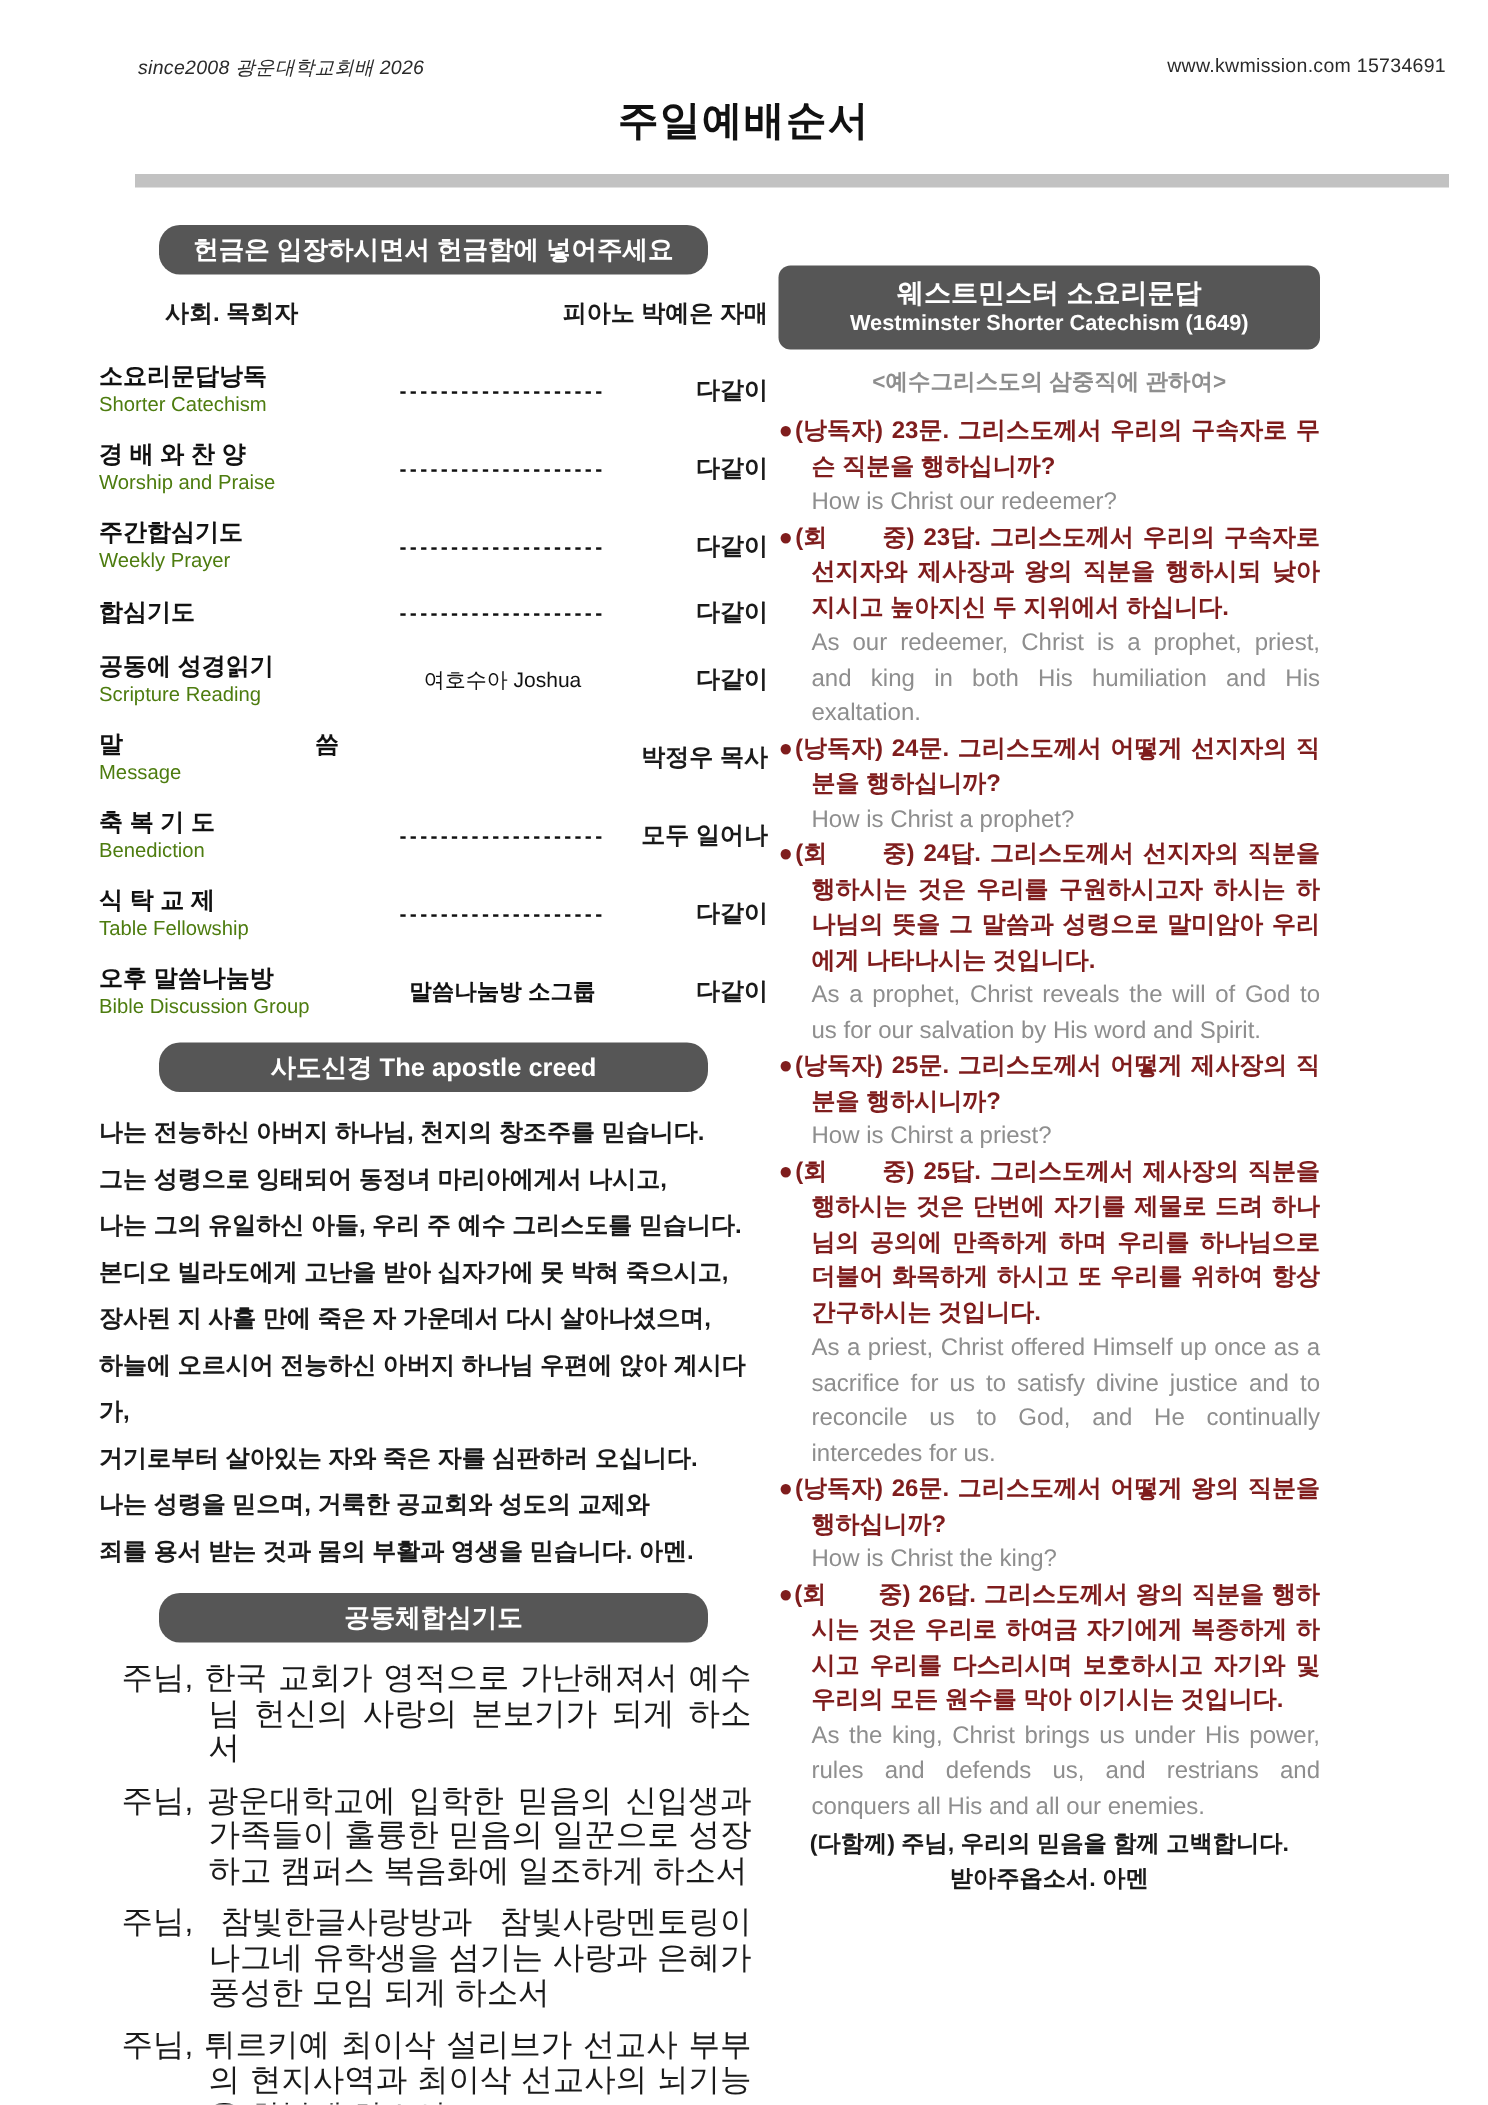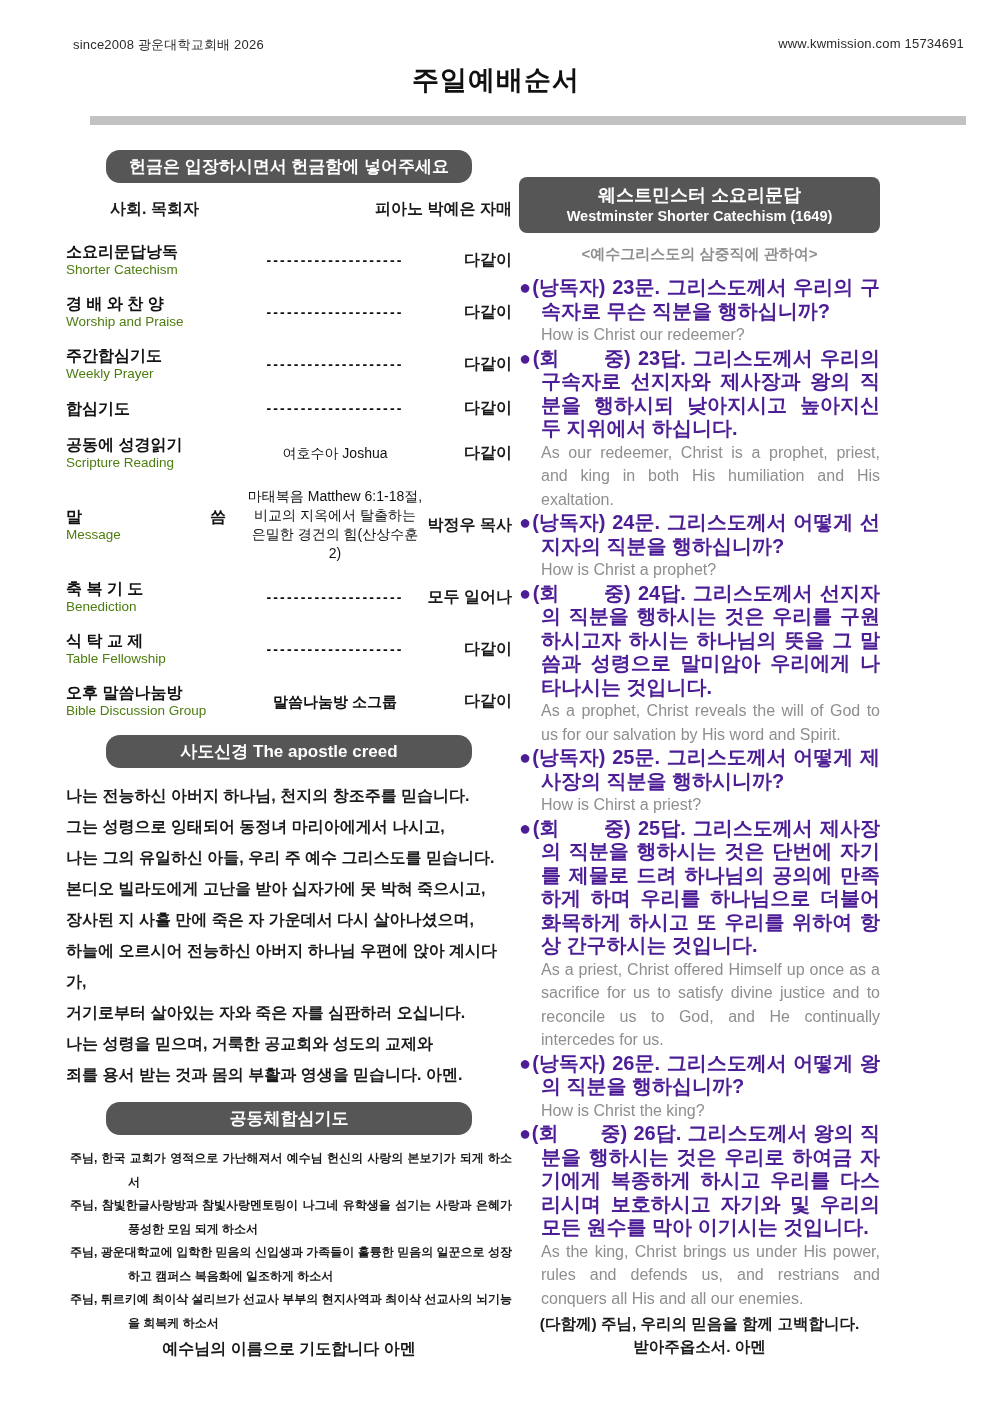--- a/index.html
+++ b/index.html
@@ -2,21 +2,21 @@
 <html><head>
 <meta charset="utf-8">
 <style>
   html,body { margin:0; padding:0; }
   body {
     width:992px; height:1403px; position:relative; background:#ffffff;
     font-family:"Liberation Sans", sans-serif; color:#1a1a1a;
     -webkit-font-smoothing:antialiased;
   }
   .hdr-small { position:absolute; top:36px; font-size:13px; color:#2a2a2a; letter-spacing:0.2px; }
-  .hdr-left { left:73px; }
+  .hdr-left { left:92px;font-style:italic; }
   .hdr-right { right:28px; }
   .page-title { position:absolute; top:62px; left:0; width:100%; text-align:center;
     font-size:27px; font-weight:bold; letter-spacing:1px; color:#111; }
   .gray-bar { position:absolute; left:90px; top:116px; width:876px; height:9px; background:#c2c2c2; }
 
   .col-left  { position:absolute; left:66px;  top:150px; width:446px; }
   .col-right { position:absolute; left:519px; top:177px; width:361px; }
 
   .banner { background:#565656; color:#ffffff; border-radius:14px; text-align:center;
     font-weight:bold; font-size:17px; padding:5px 20px; }
@@ -32,34 +32,34 @@
   .prog-title { font-weight:bold; font-size:16px; line-height:19px; color:#111; }
   .prog-sub { font-size:13.5px; line-height:17px; color:#4d7c0f; }
   .prog-center { width:178px; flex:0 0 178px; text-align:center; font-size:14px;
     line-height:19px; white-space:pre-line; color:#111; }
   .prog-center.dashes { font-weight:bold; font-size:14px; letter-spacing:2.2px; }
   .prog-center.bold-center { font-weight:bold; font-size:15px; }
   .prog-right { flex:1; text-align:right; font-weight:bold; font-size:16px; white-space:nowrap; }
 
   .creed-line { margin:0; font-weight:bold; font-size:16px; line-height:31px; }
 
-  .prayer-item { margin:0; font-weight:bold; font-size:12px; line-height:23.5px;
+  .prayer-item { margin:11px; font-weight:normal; font-size:21px; line-height:23.5px;
     padding-left:62px; text-indent:-58px; text-align:justify; }
   .prayer-closing { margin:2px 0 0 0; font-weight:bold; font-size:16px;
     line-height:23.5px; text-align:center; }
 
   .wsc-banner { background:#565656; color:#fff; border-radius:8px; text-align:center;
     padding:6px 4px 7px 4px; }
   .wsc-ko { font-size:18px; font-weight:bold; line-height:24px; }
   .wsc-en { font-size:14.5px; font-weight:bold; line-height:19px; }
   .cat-subtitle { text-align:center; color:#8e8e8e; font-size:15px; font-weight:bold;
     margin:12px 0 12px 0; }
 
-  .qa-ko { margin:0; font-weight:bold; font-size:20px; line-height:23.5px;
-    padding-left:22px; text-indent:-22px; text-align:justify; color:#4c1d95; }
+  .qa-ko { margin:0; font-weight:bold; font-size:16px; line-height:23.5px;
+    padding-left:22px; text-indent:-22px; text-align:justify; color:#7f1d1d; }
   .qa-en { margin:0 0 0 22px; font-size:16px; line-height:23.5px; text-align:justify;
     color:#8e8e8e; }
 
   .qa-closing { margin-top:2px; text-align:center; font-weight:bold; font-size:15.5px;
     line-height:23px; }
 </style>
 </head>
 <body>
 
 <div class="hdr-small hdr-left">since2008 광운대학교회배 2026</div>
@@ -119,23 +119,20 @@
     </div>
     <div class="prog-center">여호수아 Joshua</div>
     <div class="prog-right">다같이</div>
   </div>
 
   <div class="prog-row">
     <div class="prog-label">
       <div class="prog-title">말　　　　　　　　씀</div>
       <div class="prog-sub">Message</div>
     </div>
-    <div class="prog-center">마태복음 Matthew 6:1-18절,
-비교의 지옥에서 탈출하는
-은밀한 경건의 힘(산상수훈2)</div>
     <div class="prog-right">박정우 목사</div>
   </div>
 
   <div class="prog-row">
     <div class="prog-label">
       <div class="prog-title">축 복 기 도</div>
       <div class="prog-sub">Benediction</div>
     </div>
     <div class="prog-center dashes">--------------------</div>
     <div class="prog-right">모두 일어나</div>
@@ -165,22 +162,22 @@
   <p class="creed-line">나는 그의 유일하신 아들, 우리 주 예수 그리스도를 믿습니다.</p>
   <p class="creed-line">본디오 빌라도에게 고난을 받아 십자가에 못 박혀 죽으시고,</p>
   <p class="creed-line">장사된 지 사흘 만에 죽은 자 가운데서 다시 살아나셨으며,</p>
   <p class="creed-line">하늘에 오르시어 전능하신 아버지 하나님 우편에 앉아 계시다가,</p>
   <p class="creed-line">거기로부터 살아있는 자와 죽은 자를 심판하러 오십니다.</p>
   <p class="creed-line">나는 성령을 믿으며, 거룩한 공교회와 성도의 교제와</p>
   <p class="creed-line">죄를 용서 받는 것과 몸의 부활과 영생을 믿습니다. 아멘.</p>
 
   <div class="banner prayer-banner">공동체합심기도</div>
   <p class="prayer-item">주님, 한국 교회가 영적으로 가난해져서 예수님 헌신의 사랑의 본보기가 되게 하소서</p>
+  <p class="prayer-item">주님, 광운대학교에 입학한 믿음의 신입생과 가족들이 훌륭한 믿음의 일꾼으로 성장하고 캠퍼스 복음화에 일조하게 하소서</p>
   <p class="prayer-item">주님, 참빛한글사랑방과 참빛사랑멘토링이 나그네 유학생을 섬기는 사랑과 은혜가 풍성한 모임 되게 하소서</p>
-  <p class="prayer-item">주님, 광운대학교에 입학한 믿음의 신입생과 가족들이 훌륭한 믿음의 일꾼으로 성장하고 캠퍼스 복음화에 일조하게 하소서</p>
   <p class="prayer-item">주님, 튀르키예 최이삭 설리브가 선교사 부부의 현지사역과 최이삭 선교사의 뇌기능을 회복케 하소서</p>
   <p class="prayer-closing">예수님의 이름으로 기도합니다 아멘</p>
 
 </div>
 
 <div class="col-right">
 
   <div class="wsc-banner">
     <div class="wsc-ko">웨스트민스터 소요리문답</div>
     <div class="wsc-en">Westminster Shorter Catechism (1649)</div>

